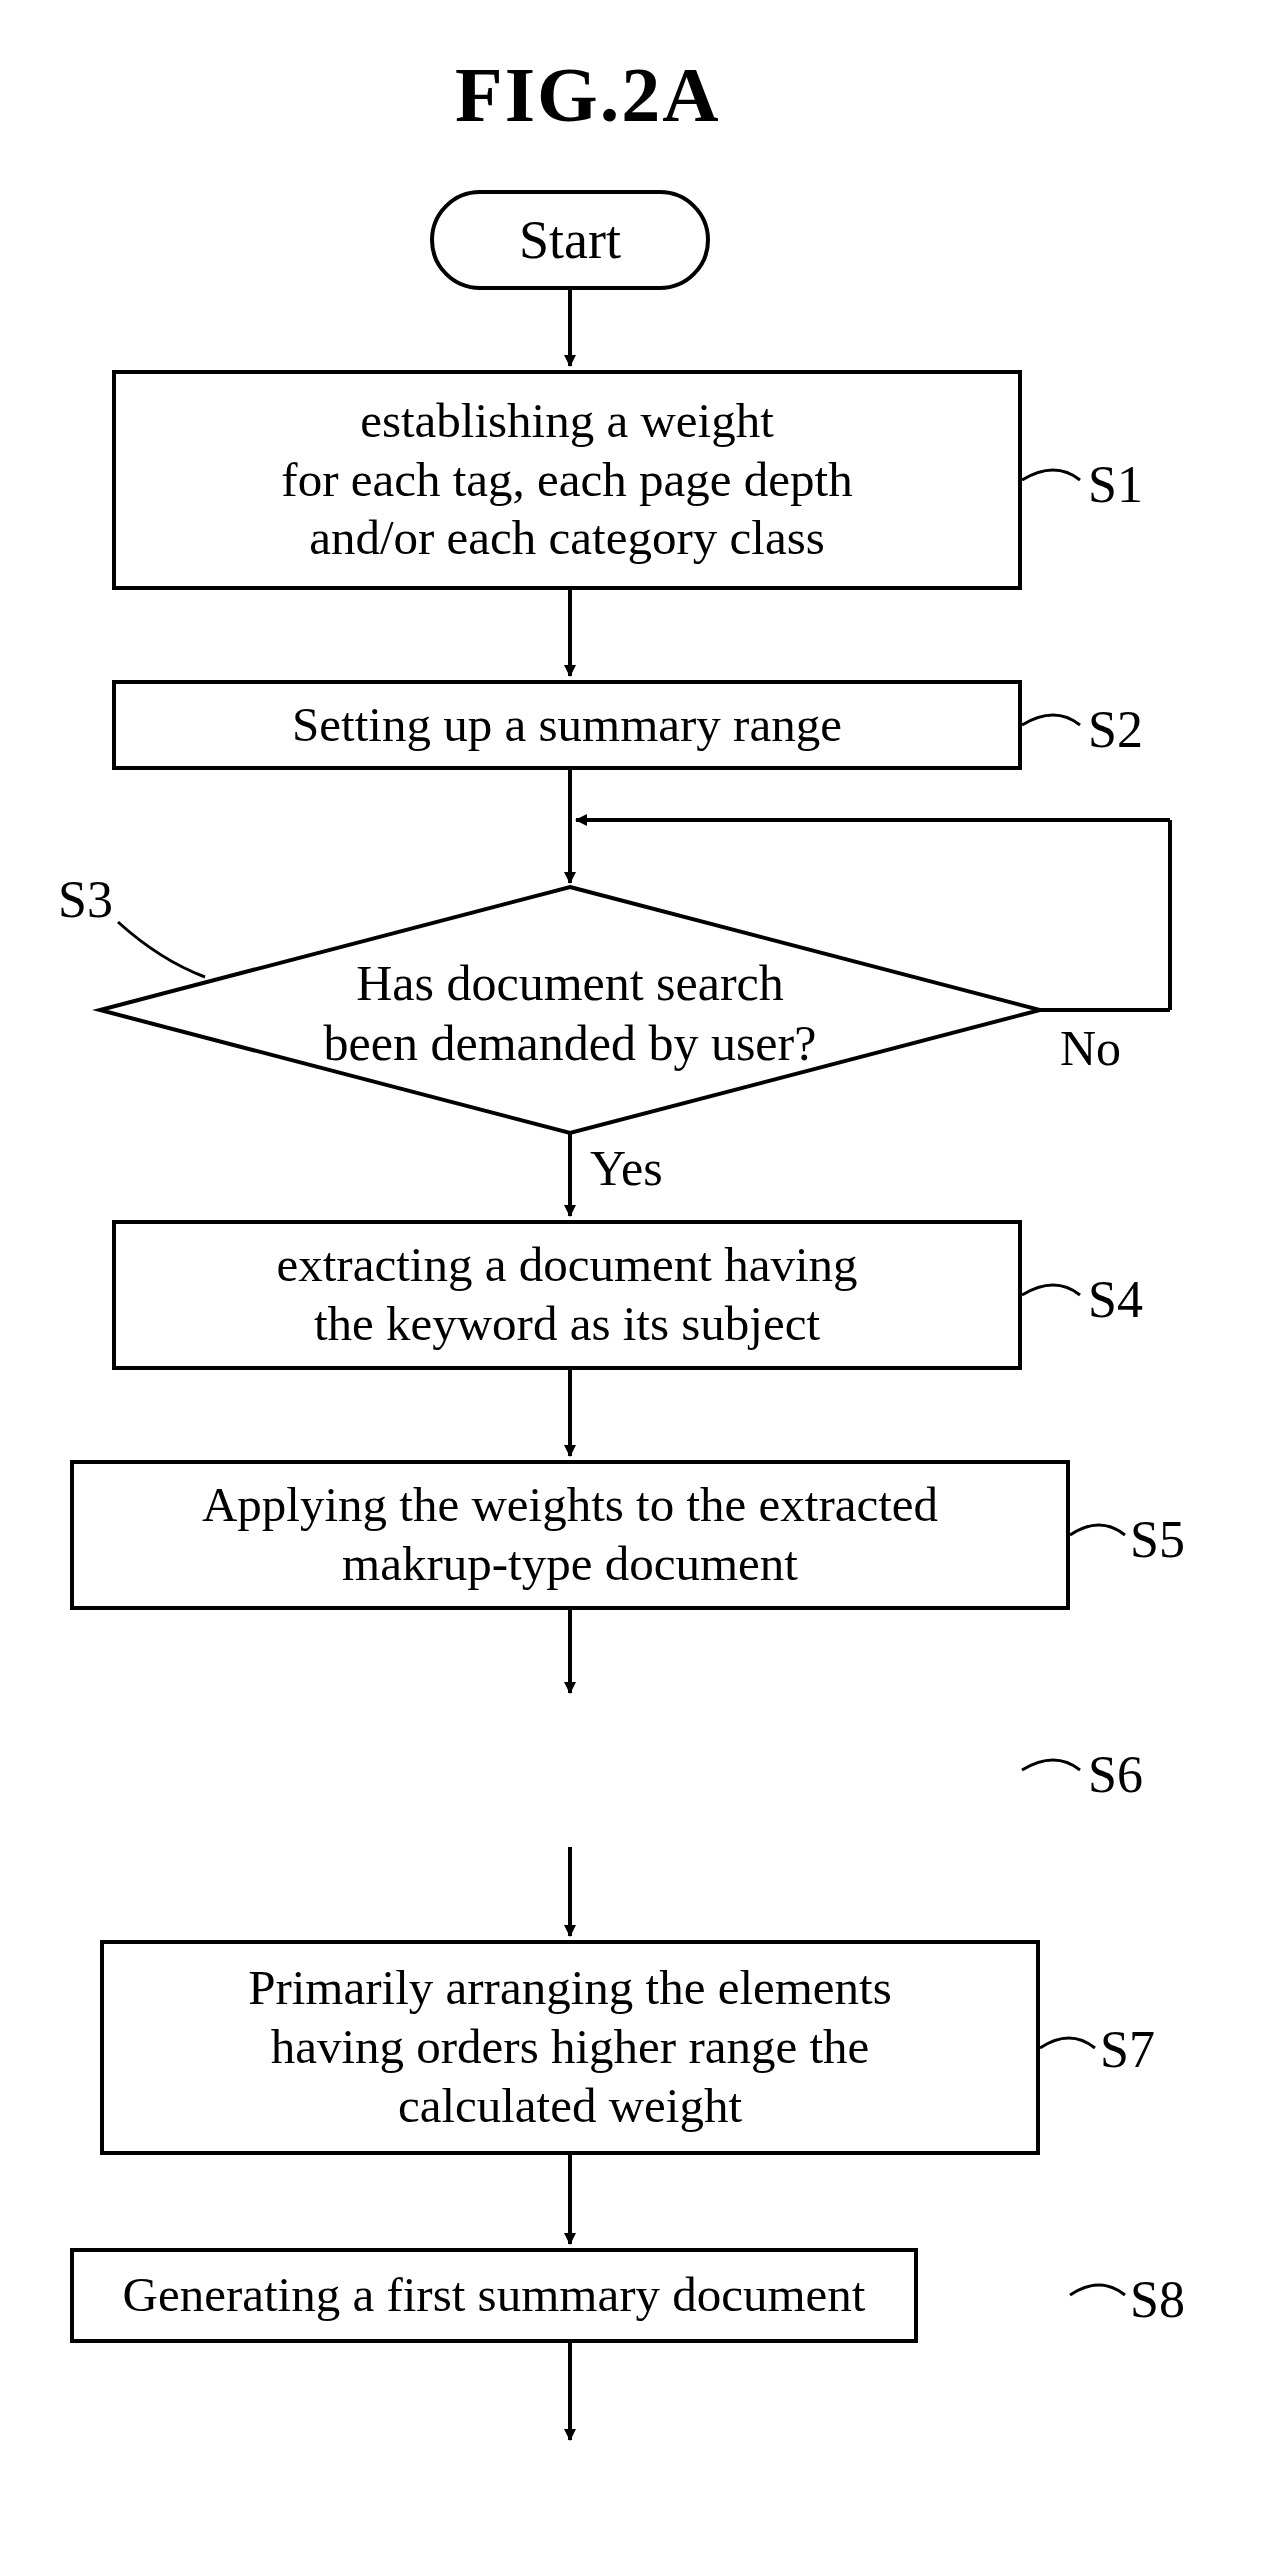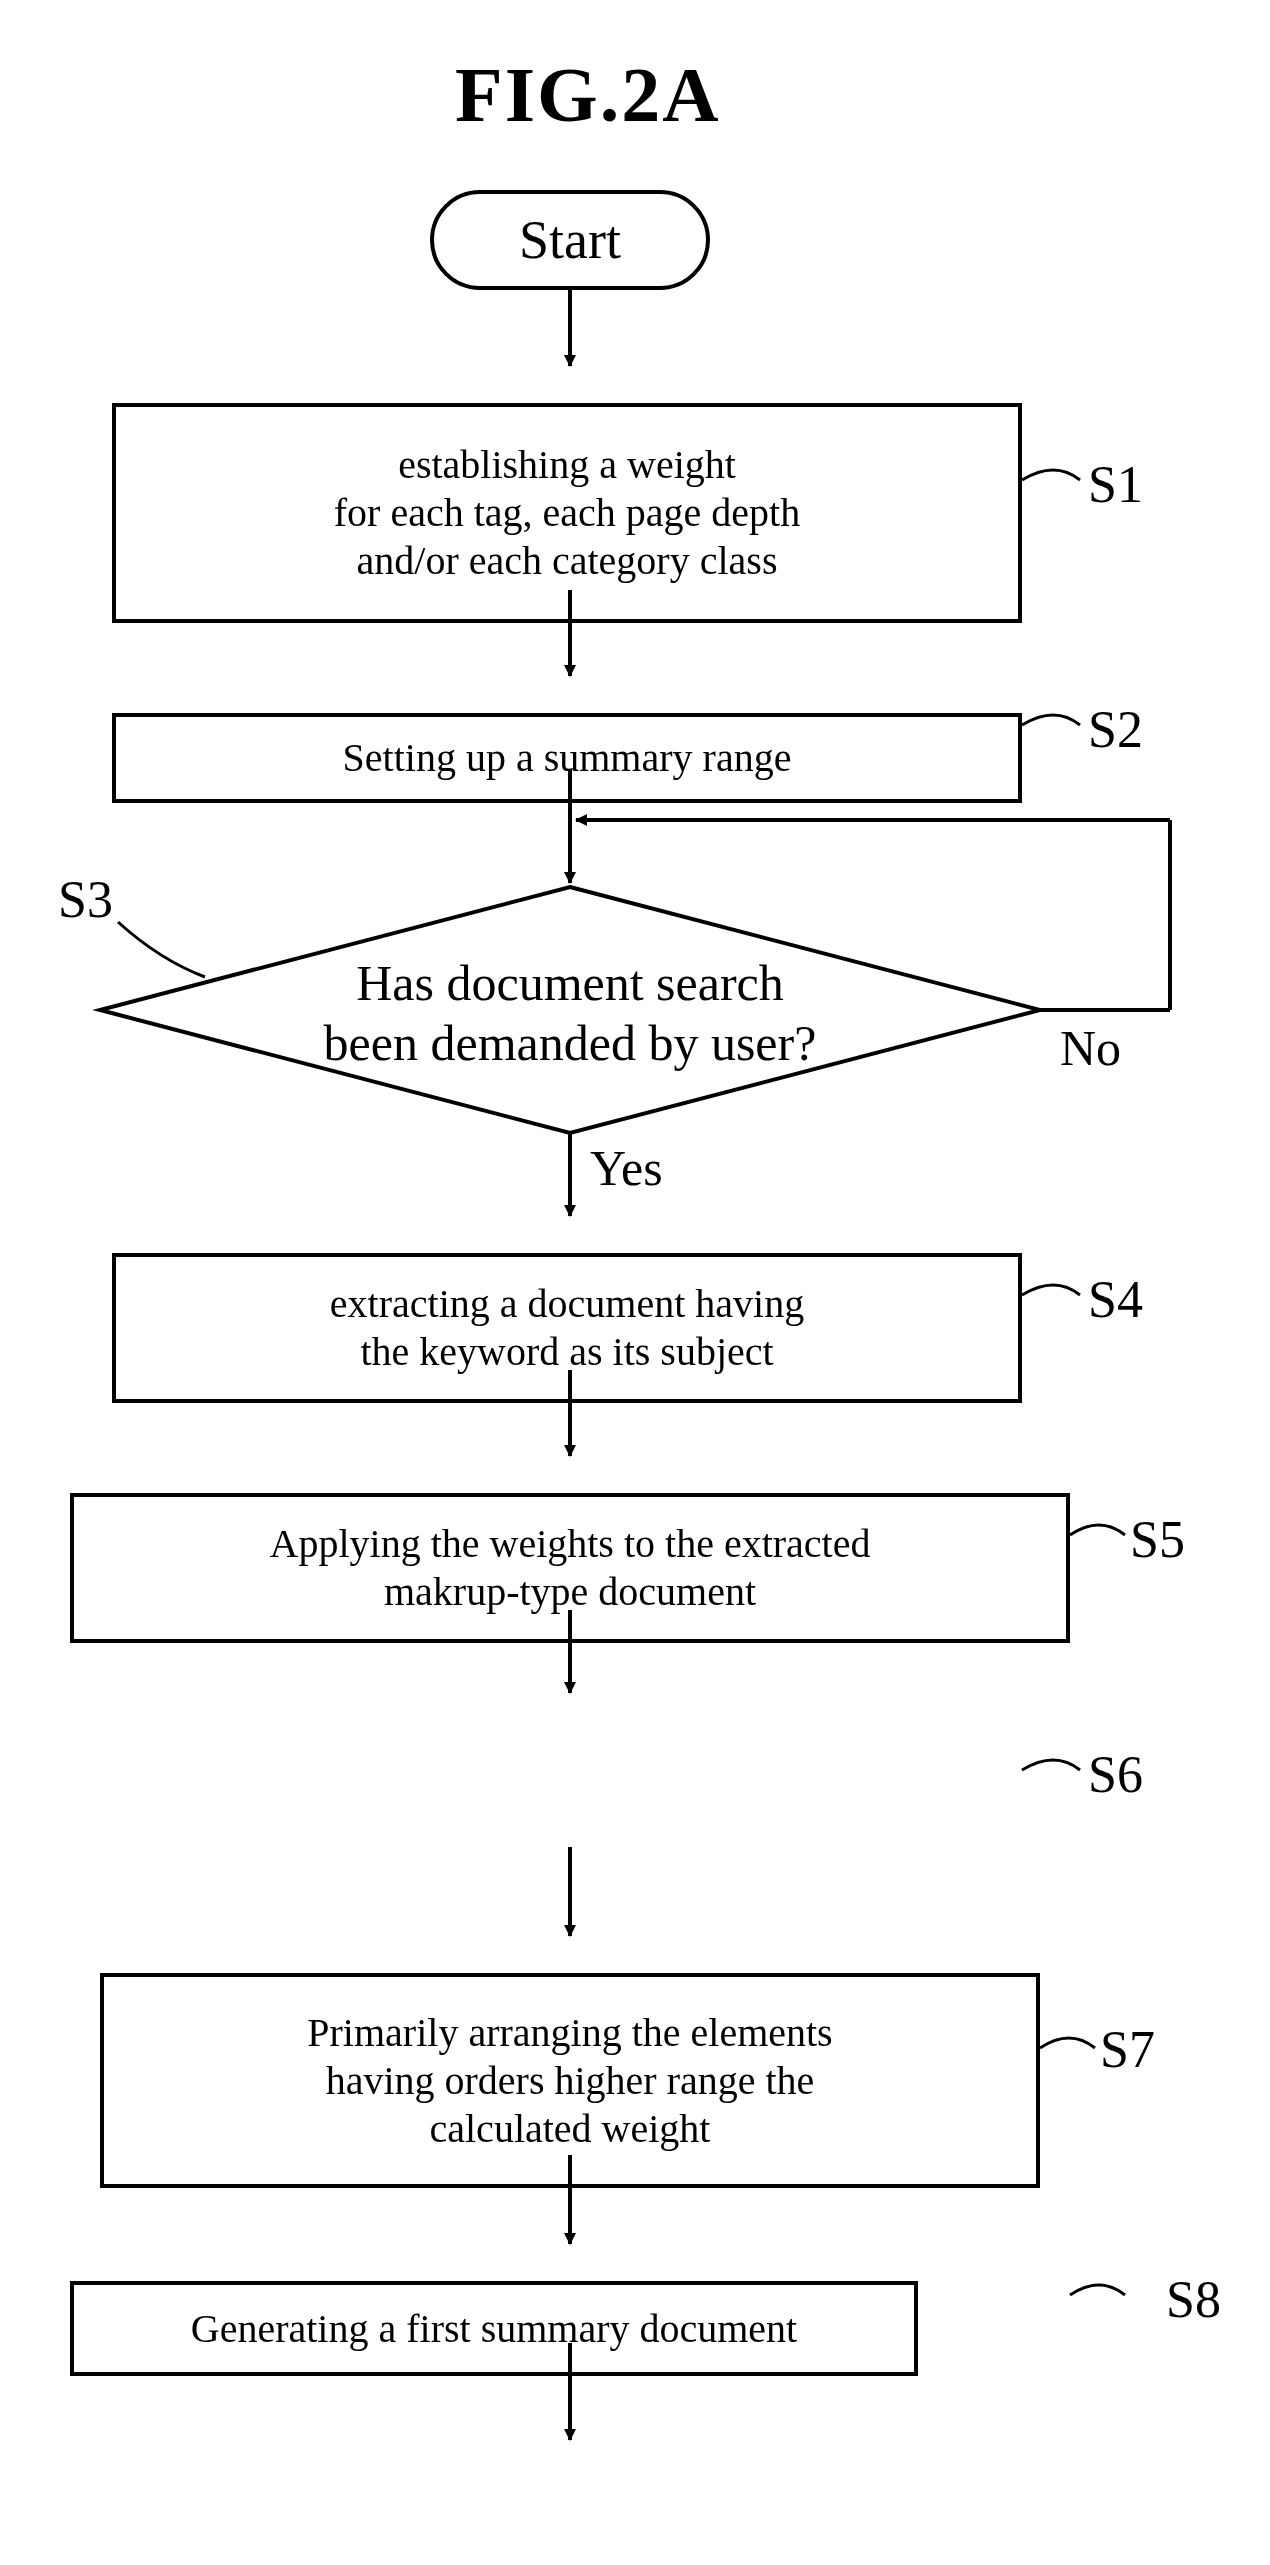--- a/index.html
+++ b/index.html
@@ -21,25 +21,24 @@
     letter-spacing: 2px;
   }
   .box {
     position: absolute;
     border: 4px solid #000;
     background: #fff;
     display: flex;
     align-items: center;
     justify-content: center;
     text-align: center;
-    font-size: 40px;
+    font-size: 49px;
     line-height: 1.2;
     box-sizing: border-box;
     padding: 14px 10px;
-    margin-top: 33px;
   }
   .start {
     position: absolute;
     border: 4px solid #000;
     border-radius: 60px;
     background: #fff;
     display: flex;
     align-items: center;
     justify-content: center;
     font-size: 54px;
@@ -103,21 +102,21 @@
   <div class="box" style="left:100px; top:1940px; width:940px; height:215px;">
     <span style="white-space:pre-line;">Primarily arranging the elements
 having orders higher range the
 calculated weight</span>
   </div>
   <div class="label" style="left:1100px; top:2020px;">S7</div>
 
   <div class="box" style="left:70px; top:2248px; width:848px; height:95px;">
     <span>Generating a first summary document</span>
   </div>
-  <div class="label" style="left:1130px; top:2270px;margin-left:36px;">S8</div>
+  <div class="label" style="left:1130px; top:2270px;">S8</div>
 
   <svg class="overlay" viewBox="0 0 1270 2565">
     <defs>
       <marker id="arrow" markerWidth="14" markerHeight="14" refX="11" refY="6" orient="auto" markerUnits="userSpaceOnUse">
         <path d="M0,0 L12,6 L0,12 Z" fill="#000"></path>
       </marker>
     </defs>
 
     <line x1="570" y1="290" x2="570" y2="366" stroke="#000" stroke-width="4" marker-end="url(#arrow)"></line>
 

